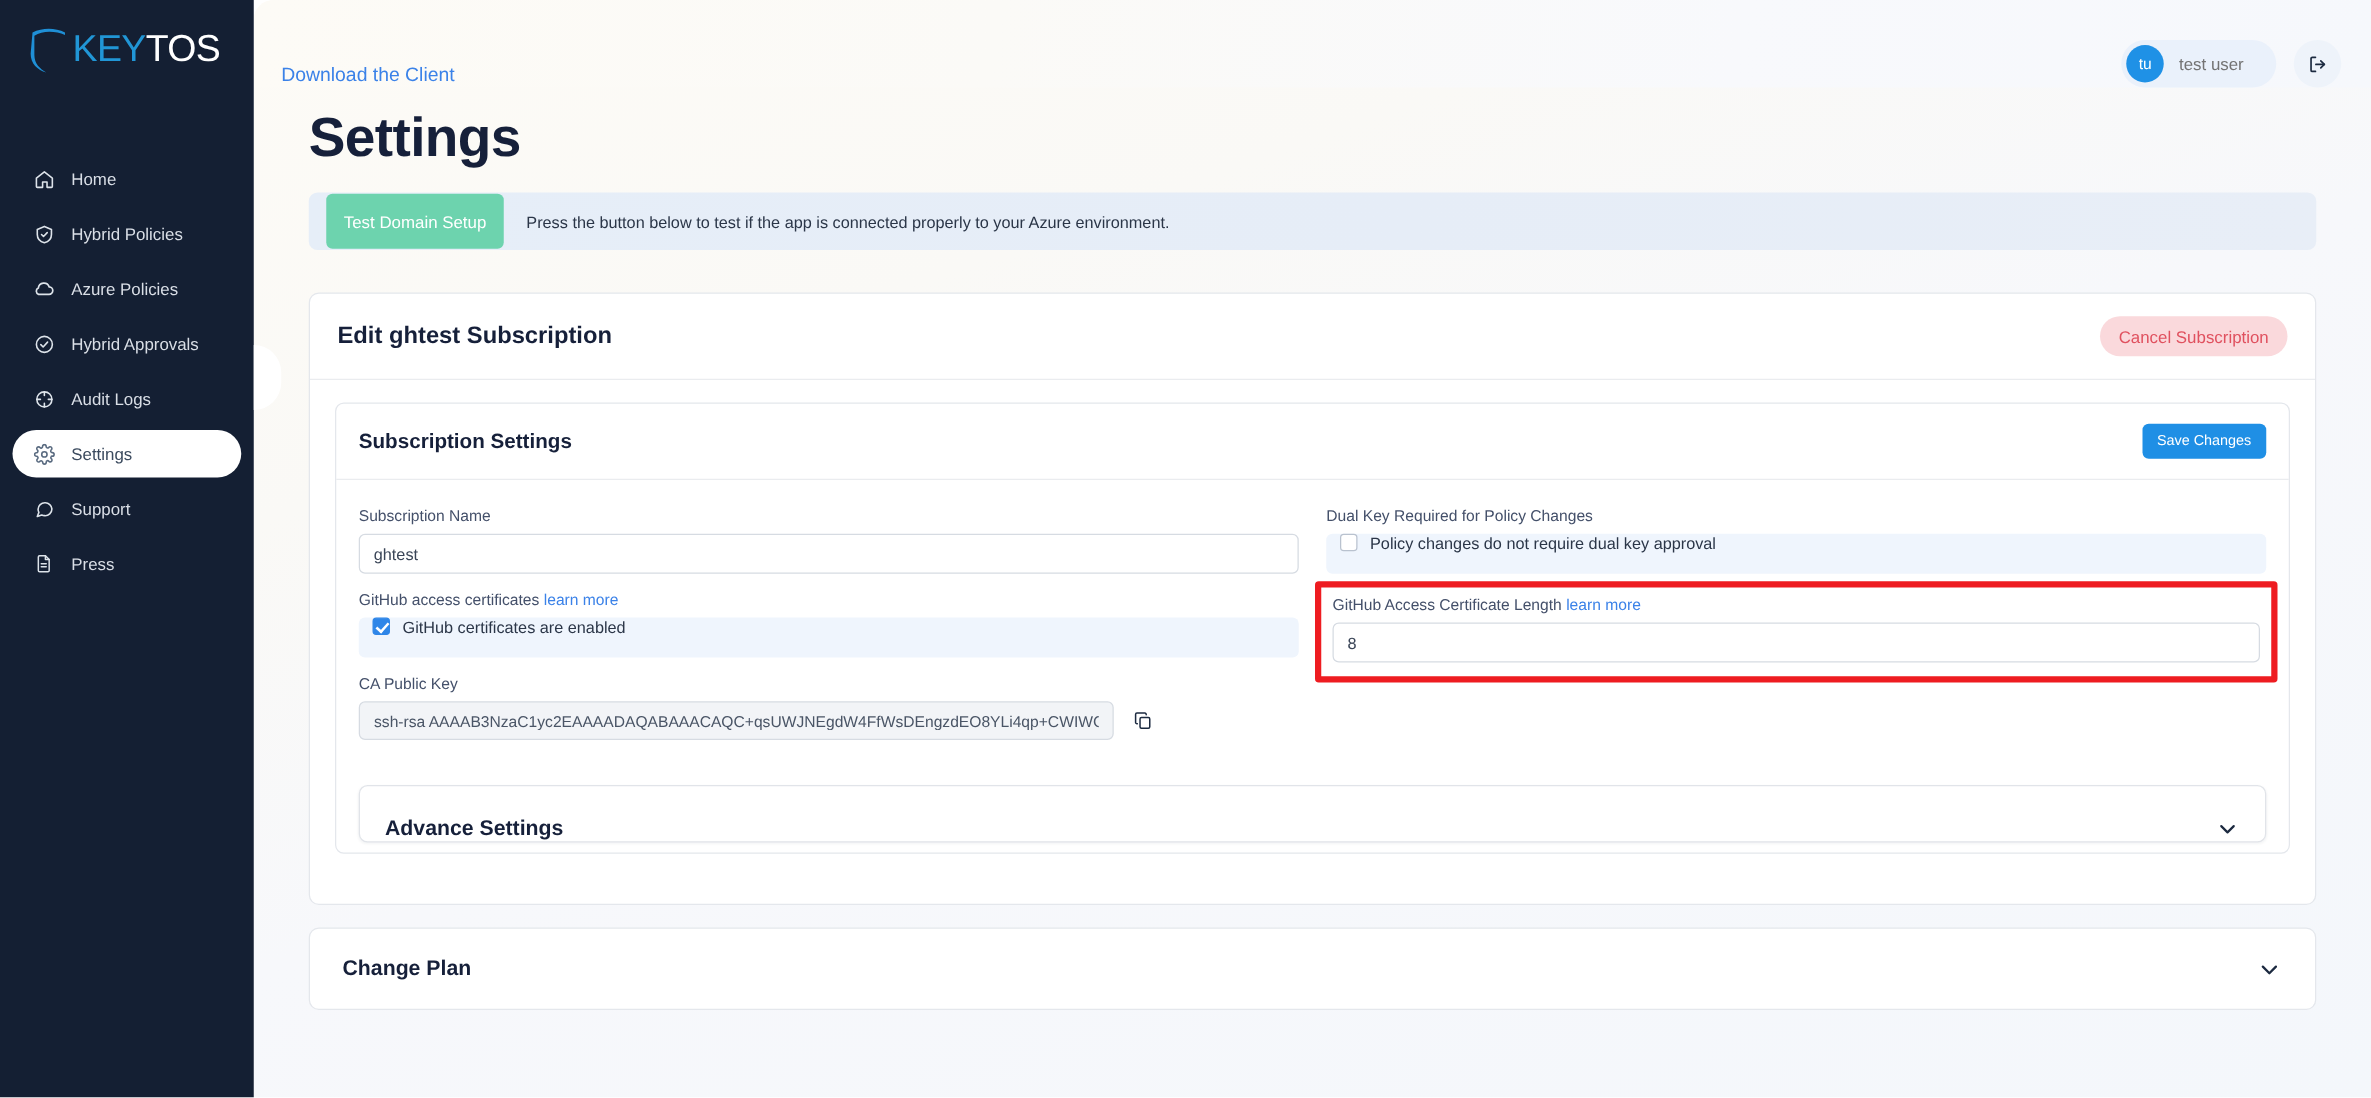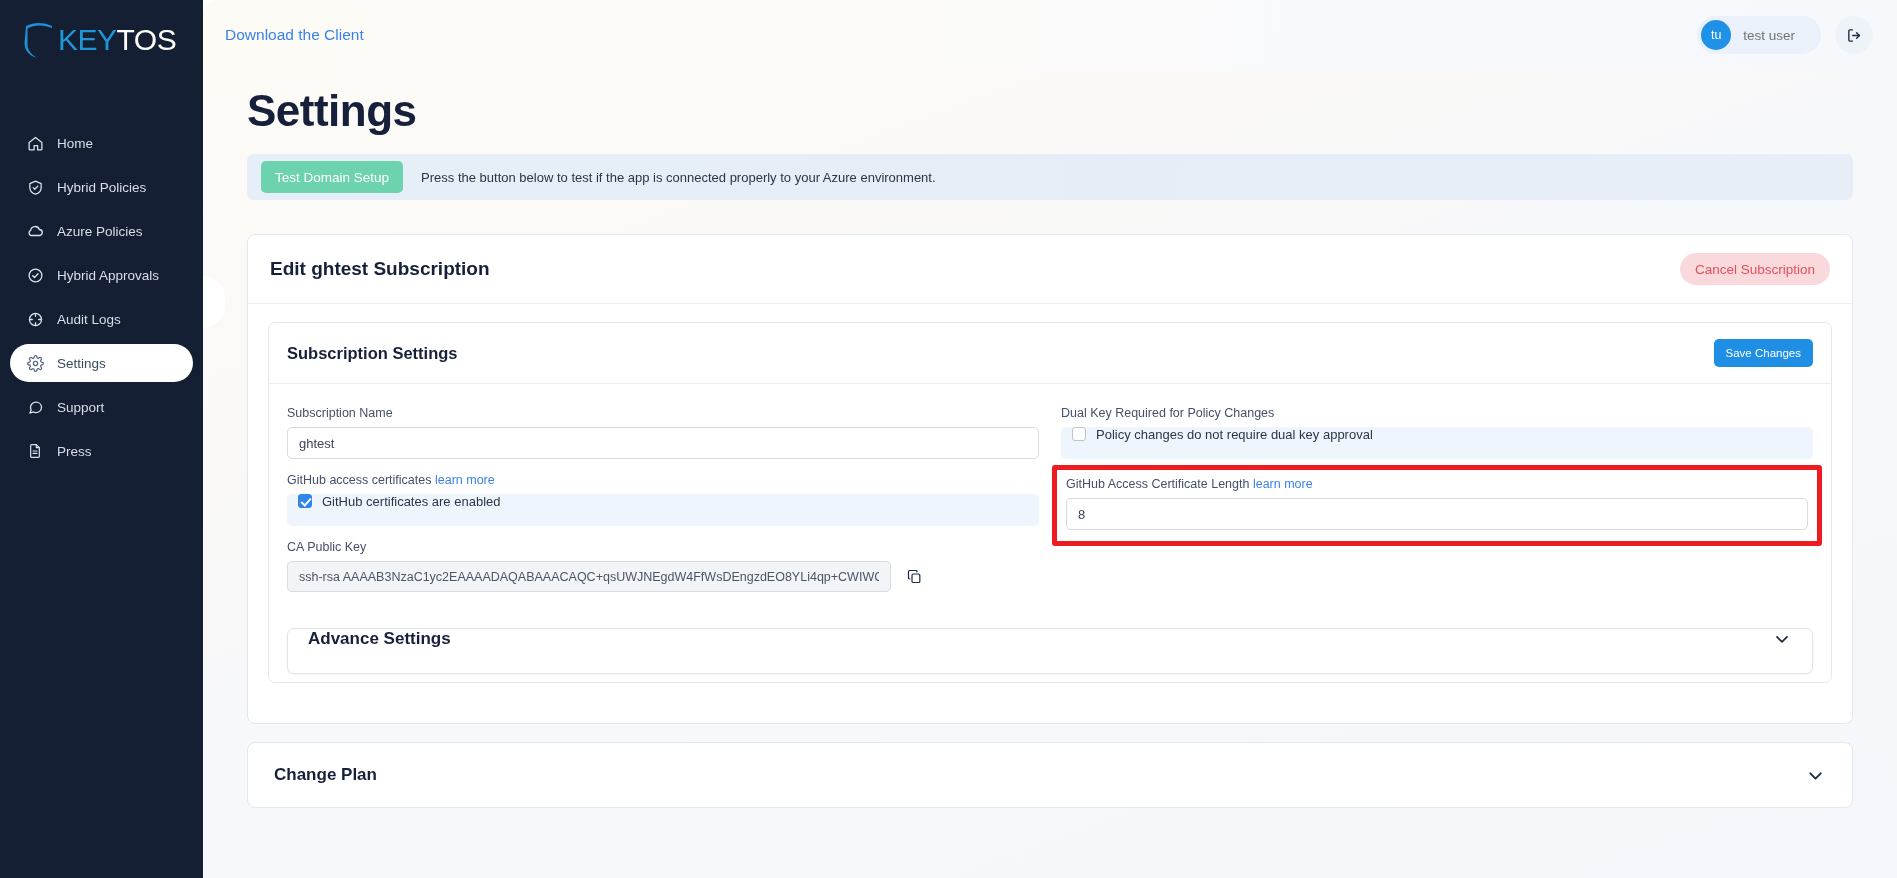--- a/index.html
+++ b/index.html
@@ -77,21 +77,21 @@
     flex: 1;
     height: 878px;
     position: relative;
     overflow: hidden;
     background: linear-gradient(160deg, #fdfbf6 0%, #faf9f6 28%, #f7f8fb 52%, #f4f7fb 100%);
     border-top-left-radius: 16px;
     overflow-y: auto;
   }
   .topbar {
     height: 70px;
-    display: flex; align-items: center;
+    display: flex; align-items: flex-end;
     padding: 0 24px 0 22px;
     background: linear-gradient(100deg, #fdfbf6 0%, #fbfaf7 35%, #f8f9fc 70%, #f6f8fc 100%);
   }
   .download-link {
     color: #3b82e8;
     font-size: 15.5px;
     cursor: pointer;
     font-weight: 500;
   }
   .topbar-spacer { flex: 1; }
@@ -137,21 +137,21 @@
     height: 46px;
     display: flex; align-items: center;
     padding: 0 14px;
     margin-bottom: 34px;
   }
   .test-btn {
     background: #6dd3ae;
     color: #ffffff;
     border: none;
     border-radius: 5px;
-    height: 32px;
+    height: 44px;
     padding: 0 14px;
     font-size: 13.5px;
     font-family: "Liberation Sans", sans-serif;
     cursor: pointer;
   }
   .test-text {
     margin-left: 18px;
     font-size: 13px;
     color: #2b3648;
   }
@@ -298,21 +298,21 @@
     width: 22px; height: 24px;
     display: flex; align-items: center; justify-content: center;
     cursor: pointer;
   }
 
   .accordion {
     border: 1px solid #e1e4e9;
     border-radius: 7px;
     background: #ffffff;
     height: 46px;
-    display: flex; align-items: flex-start;
+    display: flex; align-items: flex-end;
     padding: 0 20px;
     margin: 14px 18px 8px 18px;
     box-shadow: 0 1px 2px rgba(20,30,50,0.05);
     cursor: pointer;
   }
   .accordion-title { font-size: 17px; font-weight: bold; color: #16203a; }
   .accordion-sp { flex: 1; }
 
   .accordion-outer {
     border: 1px solid #e4e7ec;

